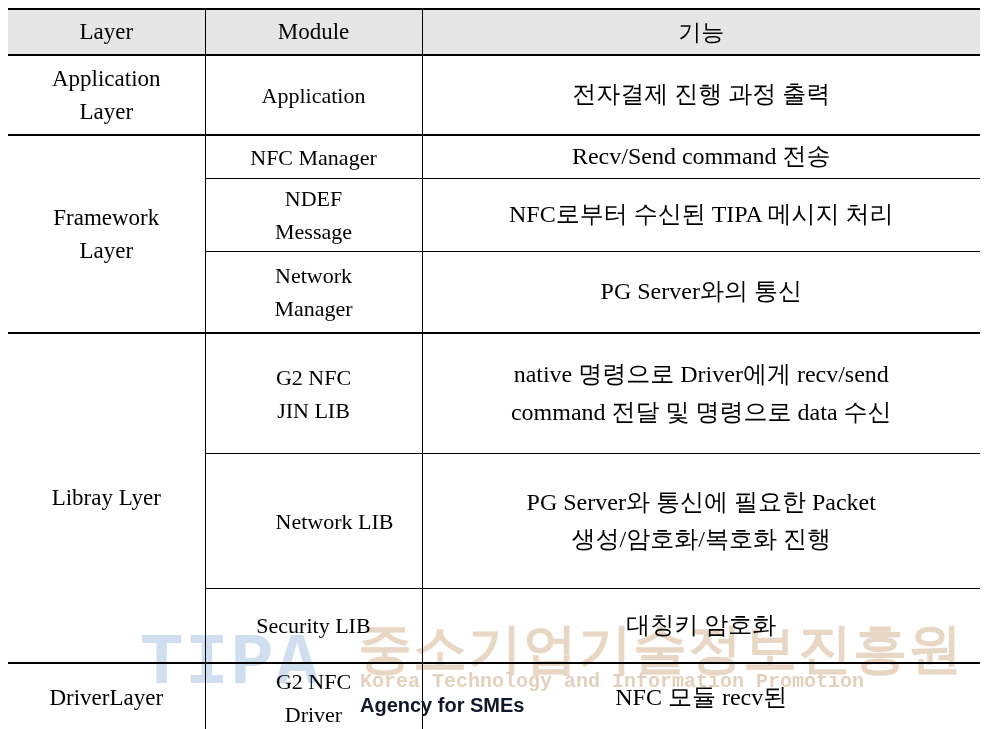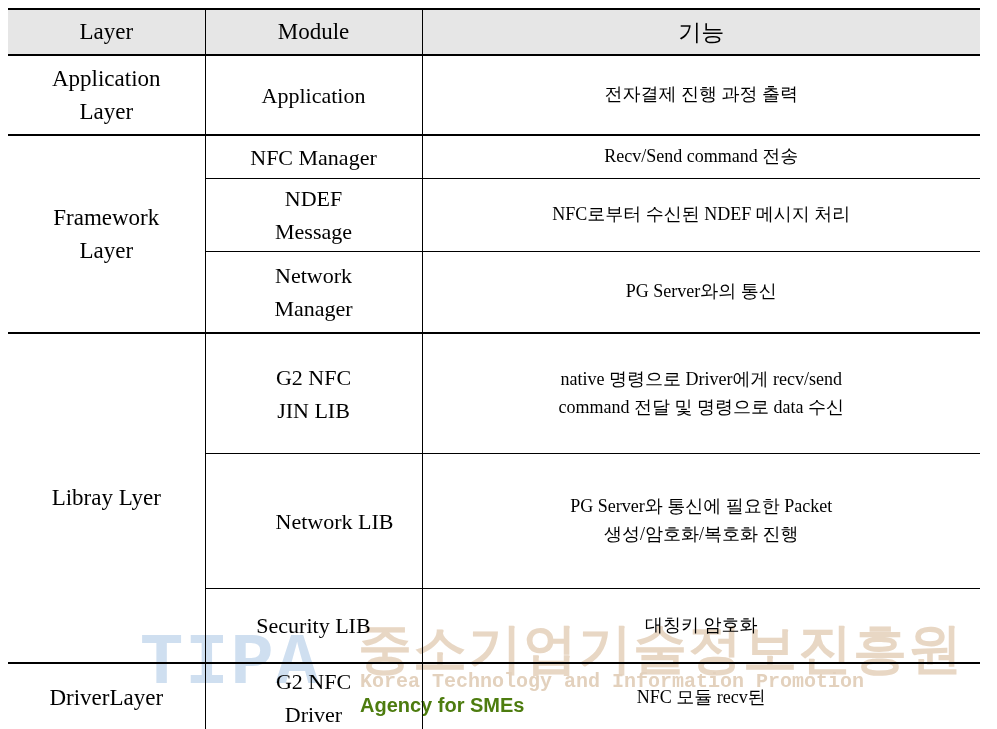--- a/index.html
+++ b/index.html
@@ -68,21 +68,21 @@
     white-space: nowrap;
   }
   .wm-eng2 {
     position: absolute;
     left: 360px;
     top: 695px;
     font-family: "Liberation Sans", "DejaVu Sans", sans-serif;
     font-weight: bold;
     font-size: 20px;
     line-height: 1;
-    color: #4d7c0f;
+    color: #0f172a;
     white-space: nowrap;
   }
 
   
   #table-wrap {
     position: absolute;
     left: 8px;
     top: 8px;
     width: 972px;
     z-index: 2;
@@ -126,21 +126,21 @@
 
   td.layer-cell {
     font-size: 23px;
     line-height: 1.45;
   }
   td.module-cell {
     font-size: 22px;
     line-height: 1.5;
   }
   td.func-cell {
-    font-size: 18px;
+    font-size: 24px;
     line-height: 1.55;
   }
   .ln { display: block; }
 </style>
 </head>
 <body>
 
 <div id="page">
 
   <div id="watermark">
@@ -190,21 +190,21 @@
           <td class="func-cell sub-bottom">
             <span class="ln">Recv/Send command 전송</span>
           </td>
         </tr>
         <tr>
           <td class="module-cell sep-r sub-bottom" style="height:72px;">
             <span class="ln">NDEF</span>
             <span class="ln">Message</span>
           </td>
           <td class="func-cell sub-bottom">
-            <span class="ln">NFC로부터 수신된 NDEF 메시지 처리</span>
+            <span class="ln">NFC로부터 수신된 TIPA 메시지 처리</span>
           </td>
         </tr>
         <tr>
           <td class="module-cell sep-r grp-bottom" style="height:80px;">
             <span class="ln">Network</span>
             <span class="ln">Manager</span>
           </td>
           <td class="func-cell grp-bottom">
             <span class="ln">PG Server와의 통신</span>
           </td>

